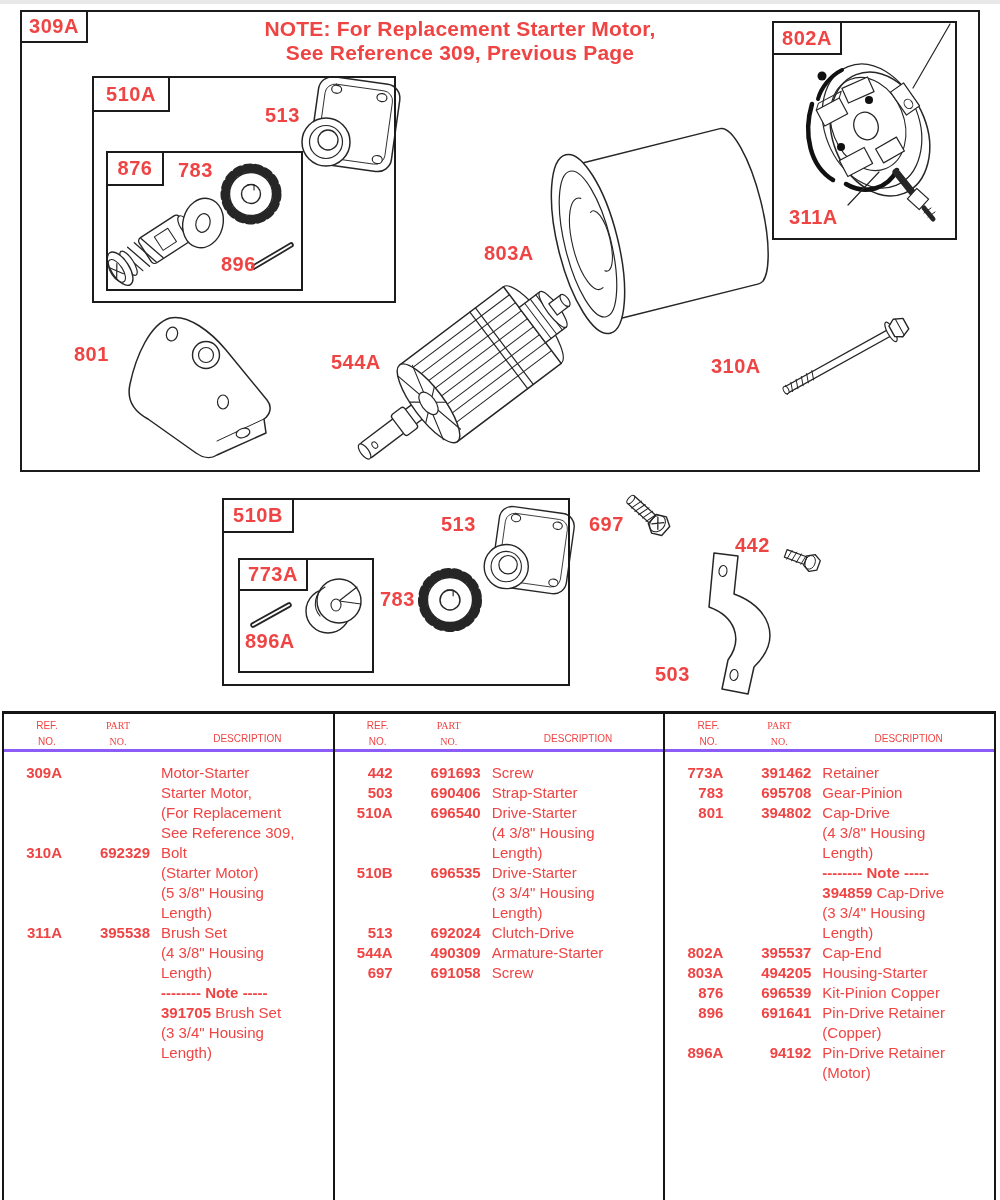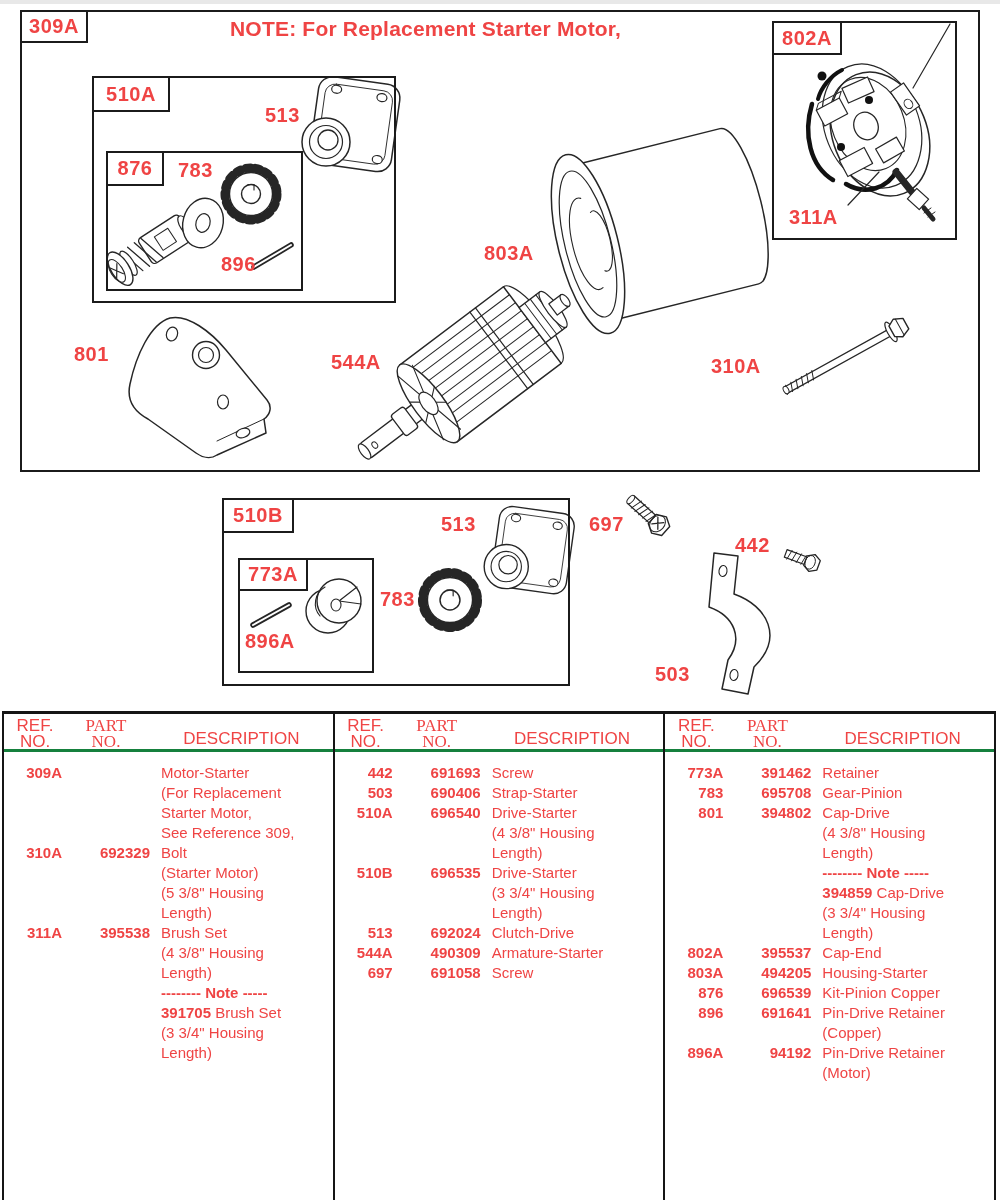--- a/index.html
+++ b/index.html
@@ -14,35 +14,35 @@
     position:absolute;border:2px solid #1b1b1b;background:#ffffff;z-index:3;
     display:flex;align-items:center;justify-content:center;
     font-weight:700;font-size:20px;letter-spacing:0.5px;
   }
   .plabel{
     position:absolute;z-index:3;font-weight:700;font-size:20px;
     letter-spacing:0.5px;white-space:nowrap;
   }
   .note{
     position:absolute;left:230px;top:13px;width:460px;z-index:3;
-    font-weight:700;font-size:21px;line-height:24px;
+    text-align:center;font-weight:700;font-size:21px;line-height:24px;
     letter-spacing:0.2px;
   }
   
   .ptable{
     position:absolute;left:2px;top:707px;width:994px;height:493px;z-index:2;
     display:flex;box-sizing:border-box;
     border-left:2px solid #151515;border-right:2px solid #151515;border-top:3px solid #151515;
     background:#fff;
   }
   .tcol{flex:1;display:flex;flex-direction:column;border-right:2px solid #151515;min-width:0;}
   .tcol:last-child{border-right:none;}
   .thead{
     display:flex;height:38px;box-sizing:border-box;flex:0 0 38px;
-    border-bottom:3px solid #15803d;padding:4px 0 2px 4px;font-size:17px;
+    border-bottom:3px solid #8b5cf6;padding:4px 0 2px 16px;font-size:10px;
   }
   .th div{line-height:16px;}
   .th.ref{width:54px;text-align:center;}
   .th.part{width:88px;text-align:center;font-family:Liberation Serif, serif;}
   .th.desc{flex:1;text-align:center;align-self:flex-end;padding-bottom:0px;}
   .tbody{padding:11px 2px 0 4px;}
   .trow{display:flex;font-size:15px;line-height:20px;white-space:nowrap;}
   .c-ref{width:54px;text-align:right;font-weight:700;flex:0 0 54px;}
   .c-part{width:88px;text-align:right;font-weight:700;flex:0 0 88px;}
   .c-desc{margin-left:11px;}
@@ -255,20 +255,21 @@
   </div>
   <div class="callout" style="left:222px;top:494px;width:68px;height:31px;">
     <span>510B</span>
   </div>
   <div class="callout" style="left:238px;top:554px;width:66px;height:29px;">
     <span>773A</span>
   </div>
 
   <div class="note">
     <div>NOTE: For Replacement Starter Motor,</div>
+    <div>See Reference 309, Previous Page</div>
   </div>
 
   <div class="plabel" style="left:265px;top:100px;">513</div>
   <div class="plabel" style="left:178px;top:155px;">783</div>
   <div class="plabel" style="left:221px;top:249px;">896</div>
   <div class="plabel" style="left:74px;top:339px;">801</div>
   <div class="plabel" style="left:331px;top:347px;">544A</div>
   <div class="plabel" style="left:484px;top:238px;">803A</div>
   <div class="plabel" style="left:711px;top:351px;">310A</div>
   <div class="plabel" style="left:789px;top:202px;">311A</div>
@@ -296,26 +297,26 @@
       </header>
       <div class="tbody">
           <div class="trow">
             <span class="c-ref">309A</span>
             <span class="c-part"></span>
             <span class="c-desc"><span>Motor-Starter</span></span>
           </div>
           <div class="trow">
             <span class="c-ref"></span>
             <span class="c-part"></span>
+            <span class="c-desc"><span>Starter Motor,</span></span>
+          </div>
+          <div class="trow">
+            <span class="c-ref"></span>
+            <span class="c-part"></span>
             <span class="c-desc"><span>(For Replacement</span></span>
-          </div>
-          <div class="trow">
-            <span class="c-ref"></span>
-            <span class="c-part"></span>
-            <span class="c-desc"><span>Starter Motor,</span></span>
           </div>
           <div class="trow">
             <span class="c-ref"></span>
             <span class="c-part"></span>
             <span class="c-desc"><span>See Reference 309,</span></span>
           </div>
           <div class="trow">
             <span class="c-ref">310A</span>
             <span class="c-part">692329</span>
             <span class="c-desc"><span>Bolt</span></span>

